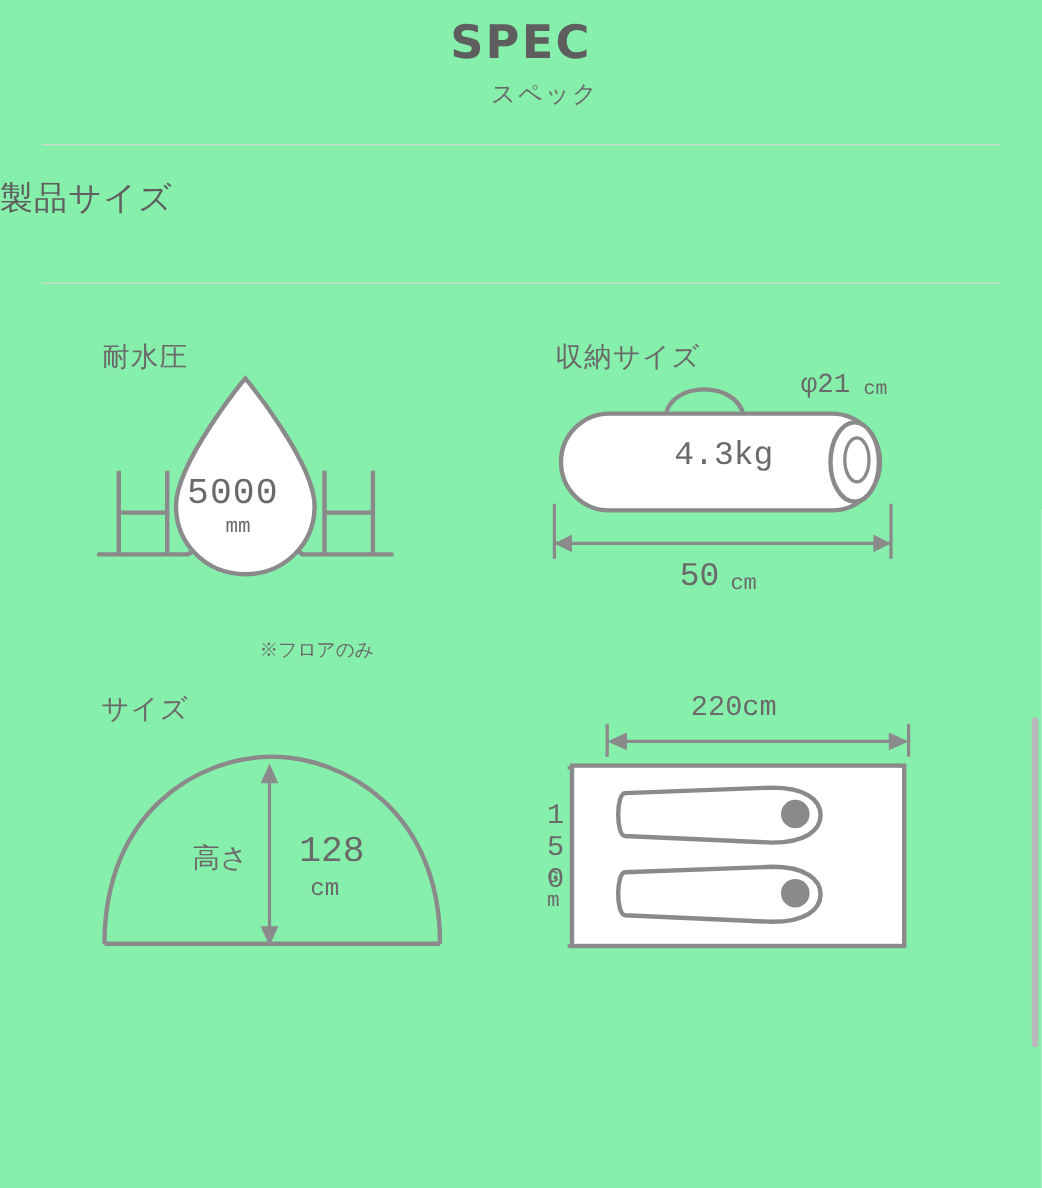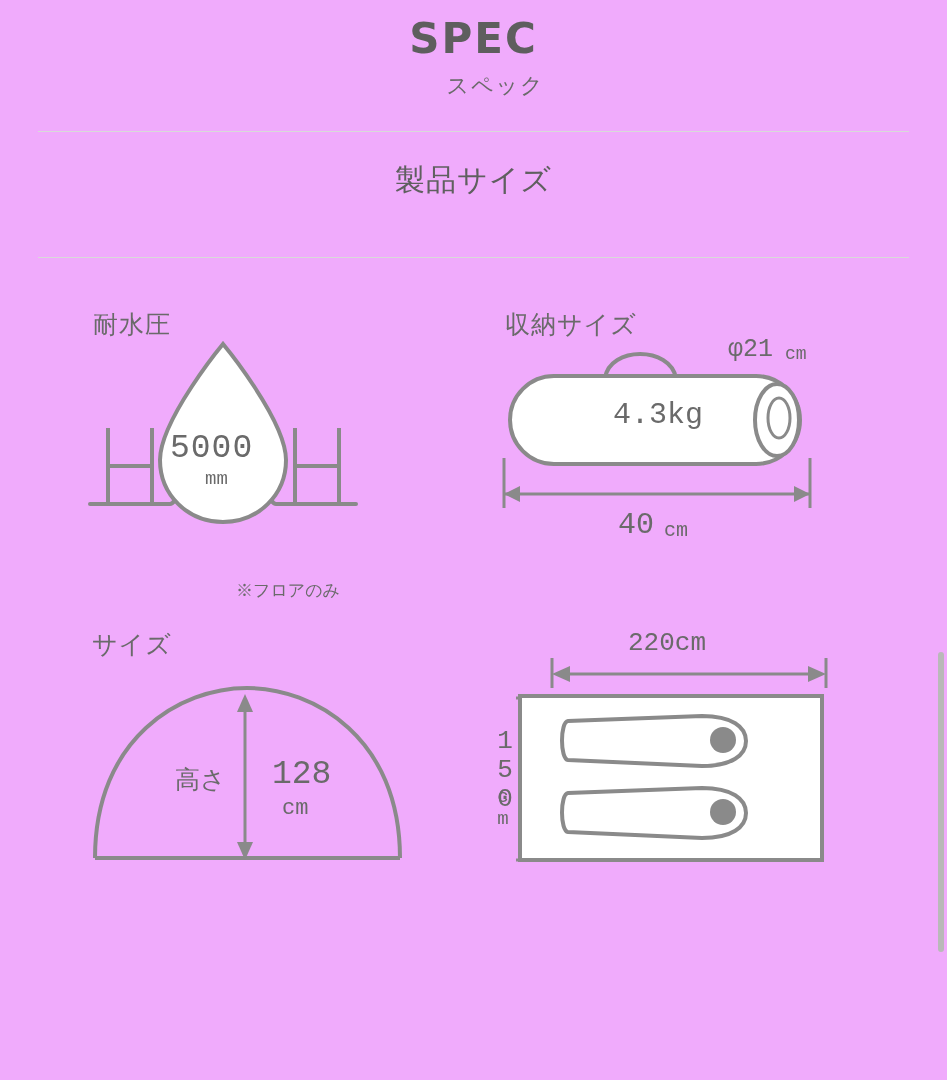--- a/index.html
+++ b/index.html
@@ -12,21 +12,21 @@
     height: 1080px;
     position: relative;
     font-family: "Liberation Sans", sans-serif;
     color: #6a6a6a;
     overflow: hidden;
   }
   .page {
     position: relative;
     width: 947px;
     height: 1080px;
-    background: #f0abfc;
+    background: #86efac;
   }
 
   
   .spec-title {
     text-align: center;
     font-size: 42px;
     font-weight: bold;
     letter-spacing: 2px;
     color: #5e5e5e;
     padding-top: 14px;
@@ -39,21 +39,21 @@
     margin-top: 8px;
     letter-spacing: 2px;
     padding-left: 44px;
   }
   .rule {
     height: 1px;
     background: #d9d9d9;
     margin: 30px 38px 0 38px;
   }
   .section-title {
-    text-align: center;
+    text-align: left;
     font-size: 30px;
     color: #5f5f5f;
     padding: 28px 0 26px 0;
     letter-spacing: 1px;
   }
 
   
   .grid {
     position: relative;
     margin-top: 10px;
@@ -148,21 +148,21 @@
         <line x1="24" y1="186" x2="330" y2="186" stroke="#8a8a8a" stroke-width="3"></line>
         <polygon points="24,186 40,178 40,194" fill="#8a8a8a"></polygon>
         <polygon points="330,186 314,178 314,194" fill="#8a8a8a"></polygon>
         <line x1="24" y1="150" x2="24" y2="200" stroke="#8a8a8a" stroke-width="3"></line>
         <line x1="330" y1="150" x2="330" y2="200" stroke="#8a8a8a" stroke-width="3"></line>
       </svg>
 
       <div class="txt" style="left:248px;top:27px;font-size:25px;">φ21</div>
       <div class="txt" style="left:305px;top:36px;font-size:18px;">cm</div>
       <div class="txt" style="left:133px;top:90px;font-size:30px;">4.3kg</div>
-      <div class="txt" style="left:138px;top:200px;font-size:30px;">40</div>
+      <div class="txt" style="left:138px;top:200px;font-size:30px;">50</div>
       <div class="txt" style="left:184px;top:211px;font-size:20px;">cm</div>
     </div>
 
     <div class="cell" id="cell-size">
       <div class="cell-label" style="position:absolute;left:32px;top:0;">サイズ</div>
 
       <svg class="svgwrap" width="400" height="280" viewBox="0 0 400 280">
 
         <path d="M 35 230 C 35 110 120 60 187 60 C 254 60 340 110 340 230" stroke="#8a8a8a" stroke-width="4" fill="none"></path>
         <line x1="35" y1="230" x2="340" y2="230" stroke="#8a8a8a" stroke-width="4"></line>

